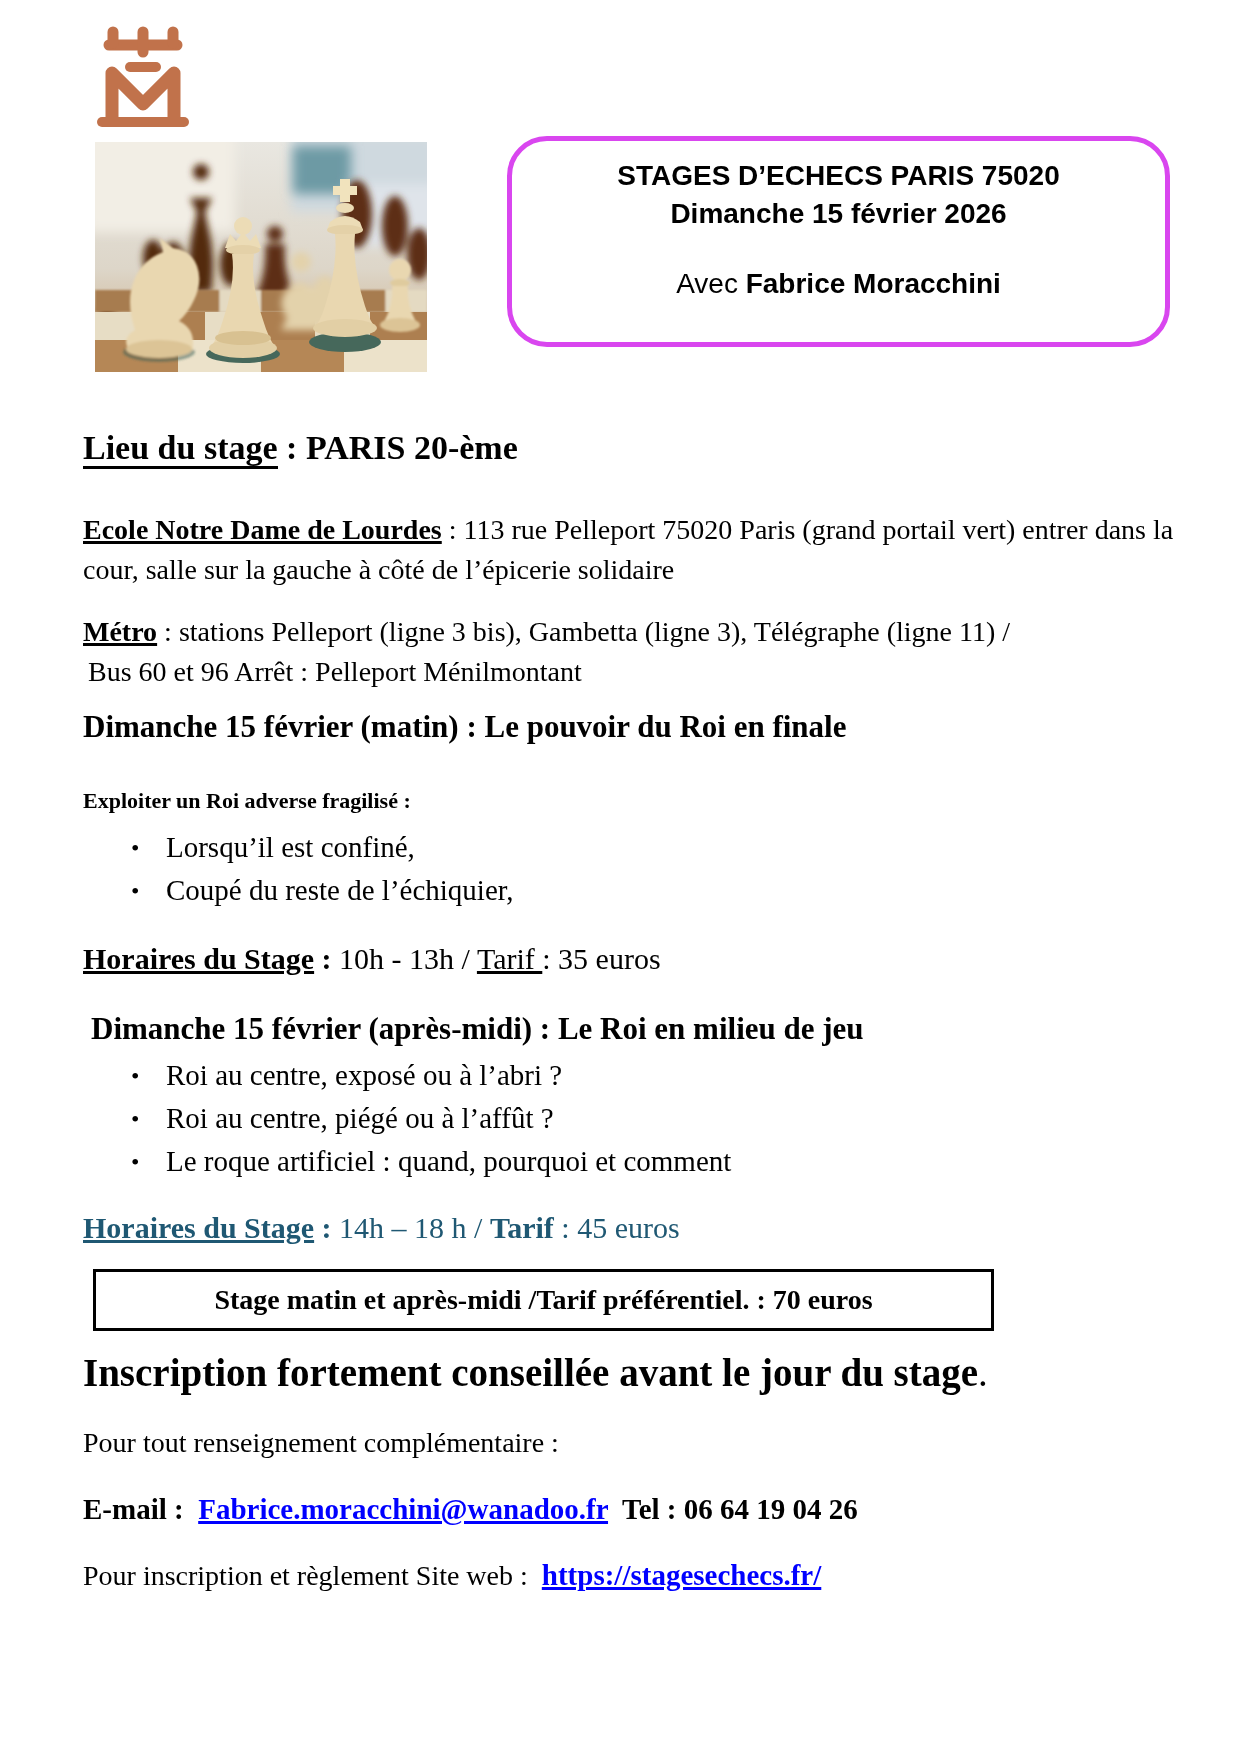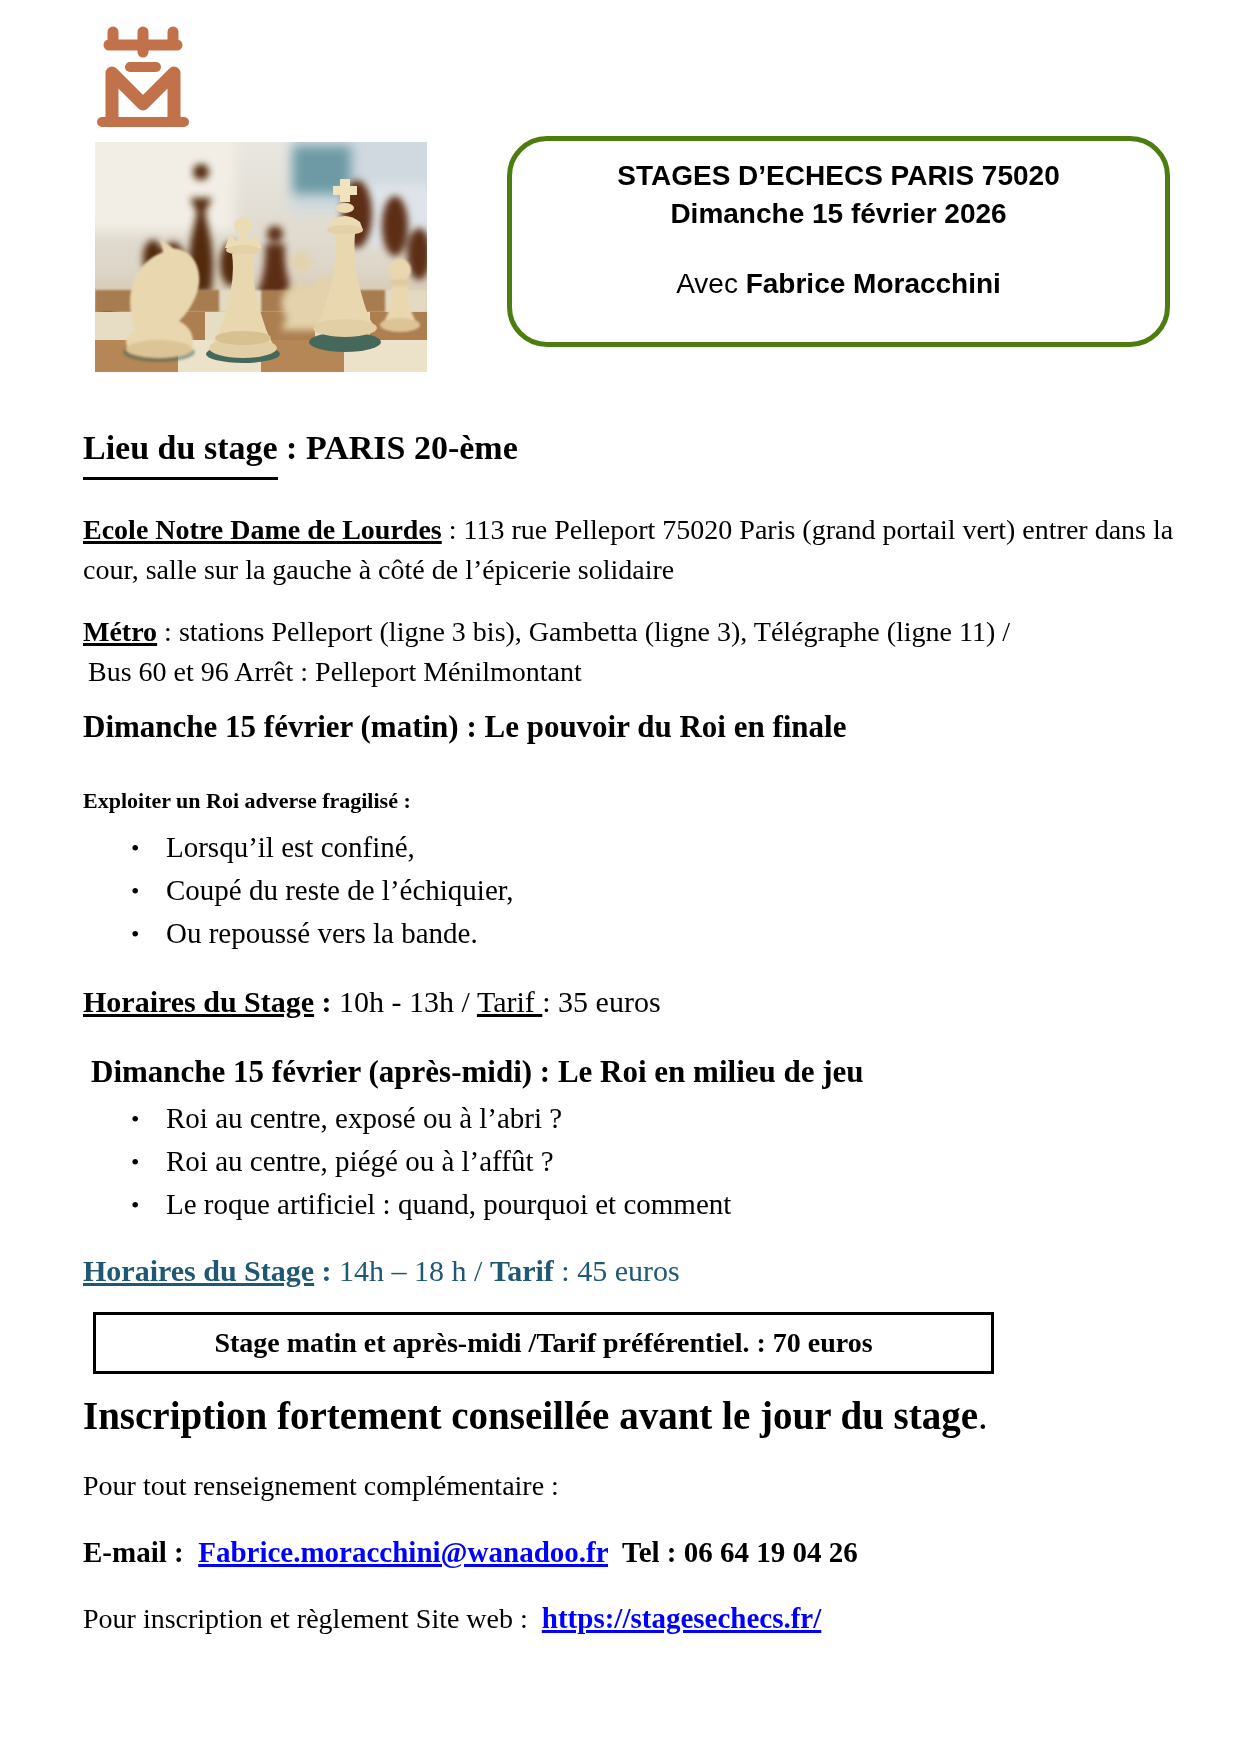--- a/index.html
+++ b/index.html
@@ -7,32 +7,32 @@
     position:relative; width:1241px; height:1755px; background:#ffffff;
     font-family:"Liberation Serif","DejaVu Serif",serif; color:#000; overflow:hidden;
   }
   
   .logo{position:absolute; left:92px; top:24px; width:102px; height:102px;}
   
   .photo{position:absolute; left:95px; top:142px; width:332px; height:230px; overflow:hidden;}
   
   .header-box{
     position:absolute; left:507px; top:136px; width:663px; height:211px;
-    border:5px solid #4d7c0f; border-radius:40px; box-sizing:border-box;
+    border:5px solid #d946ef; border-radius:40px; box-sizing:border-box;
     font-family:"Liberation Sans","DejaVu Sans",sans-serif;
     text-align:center; font-size:28px; line-height:38px; padding-top:16px;
   }
   .hb-line{white-space:pre-wrap;}
   .hb-bold{font-weight:bold;}
   .hb-gap{height:32px;}
   
   .content{position:absolute; left:83px; top:420px; width:1092px;}
   .mixed{white-space:pre-wrap;}
   .lieu-heading{font-size:34px; font-weight:bold; line-height:44px; margin:6px 0 0 0;}
-  .u-thick{border-bottom:3px solid #000; padding-bottom:11px;}
+  .u-thick{border-bottom:3px solid #000; padding-bottom:0;}
   .para{font-size:28px; line-height:40px; margin:0;}
   .para-school{margin-top:40px;}
   .para-metro{margin-top:22px;}
   .bus-line{padding-left:5px;}
   .bold-u{font-weight:bold; text-decoration:underline; text-decoration-thickness:2.5px;}
   .session-heading{font-size:31px; font-weight:bold; line-height:42px; margin:14px 0 0 0;}
   .sub-heading{font-size:22px; font-weight:bold; line-height:42px; margin:32px 0 0 0;}
   .securite{margin-top:20px; line-height:46px;}
   .bullets{list-style:none; margin:4px 0 0 0; padding:0;}
   .bullets li{
@@ -196,21 +196,20 @@
 
     <p class="para para-metro mixed"><span class="bold-u">Métro</span><span> : stations Pelleport (ligne 3 bis), Gambetta (ligne 3), Télégraphe (ligne 11) /</span><br><span class="bus-line">Bus 60 et 96 Arrêt : Pelleport Ménilmontant</span></p>
 
     <h2 class="session-heading">Dimanche 15 février (matin) : Le pouvoir du Roi en finale</h2>
 
     <h3 class="sub-heading">Exploiter un Roi adverse fragilisé :</h3>
 
     <ul class="bullets">
       <li>Lorsqu’il est confiné,</li>
       <li>Coupé du reste de l’échiquier,</li>
-      <li>Ou repoussé vers la bande.</li>
     </ul>
 
     <p class="schedule schedule1 mixed"><span class="lbl">Horaires du Stage</span><span class="colon"> : </span><span>10h - 13h / </span><span class="u">Tarif </span><span>: 35 euros</span></p>
 
     <h2 class="session-heading heading-pm">Dimanche 15 février (après-midi) : Le Roi en milieu de jeu</h2>
 
 
     <ul class="bullets">
       <li>Roi au centre, exposé ou à l’abri ?</li>
       <li>Roi au centre, piégé ou à l’affût ?</li>

